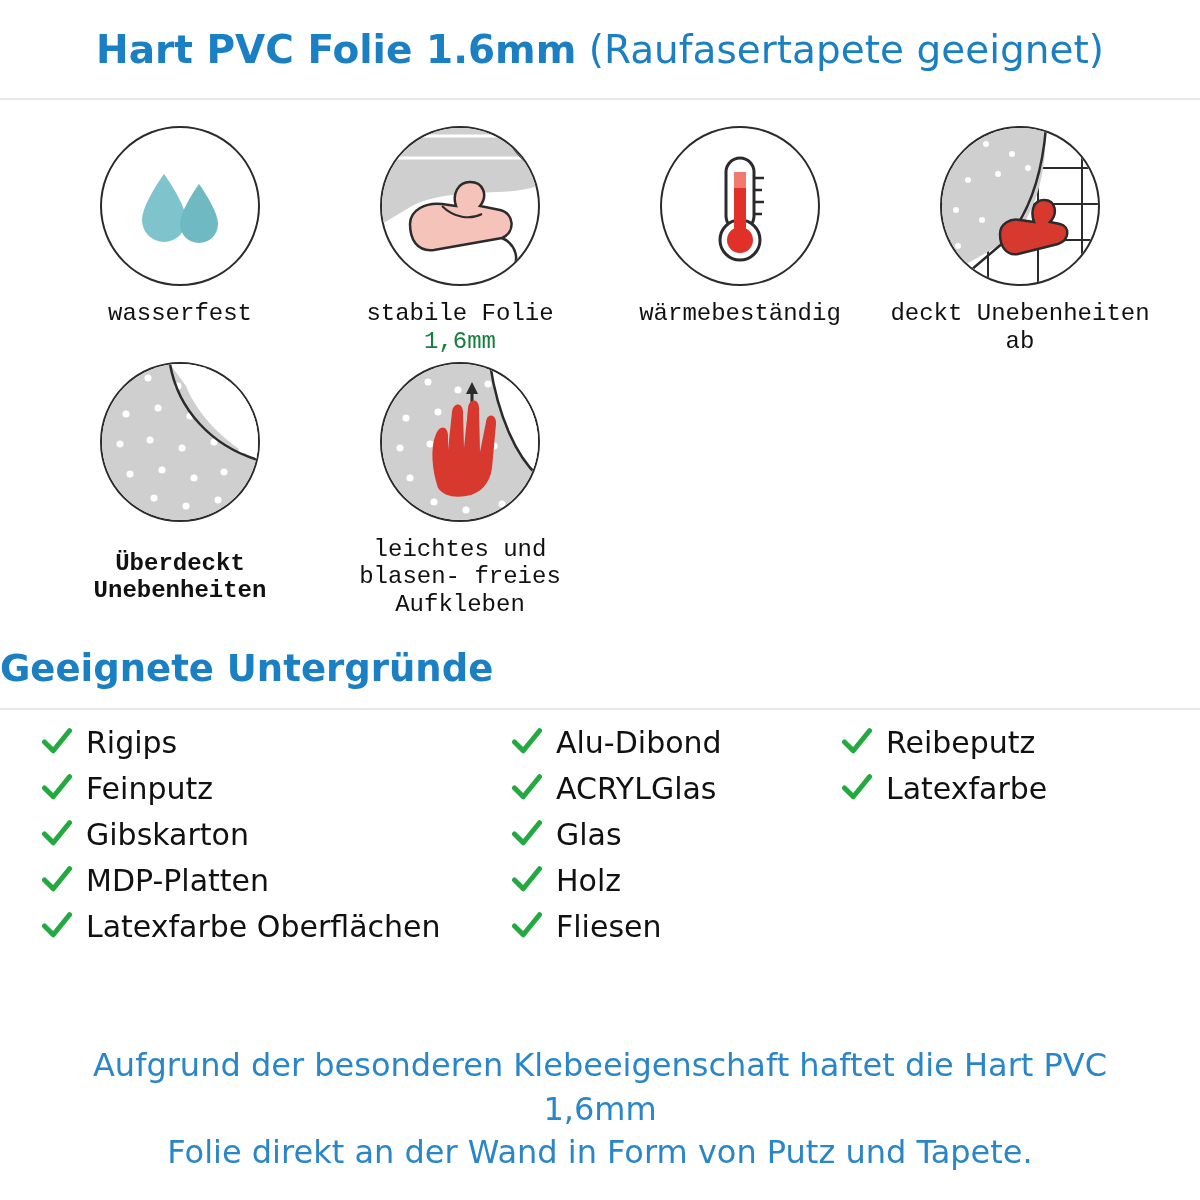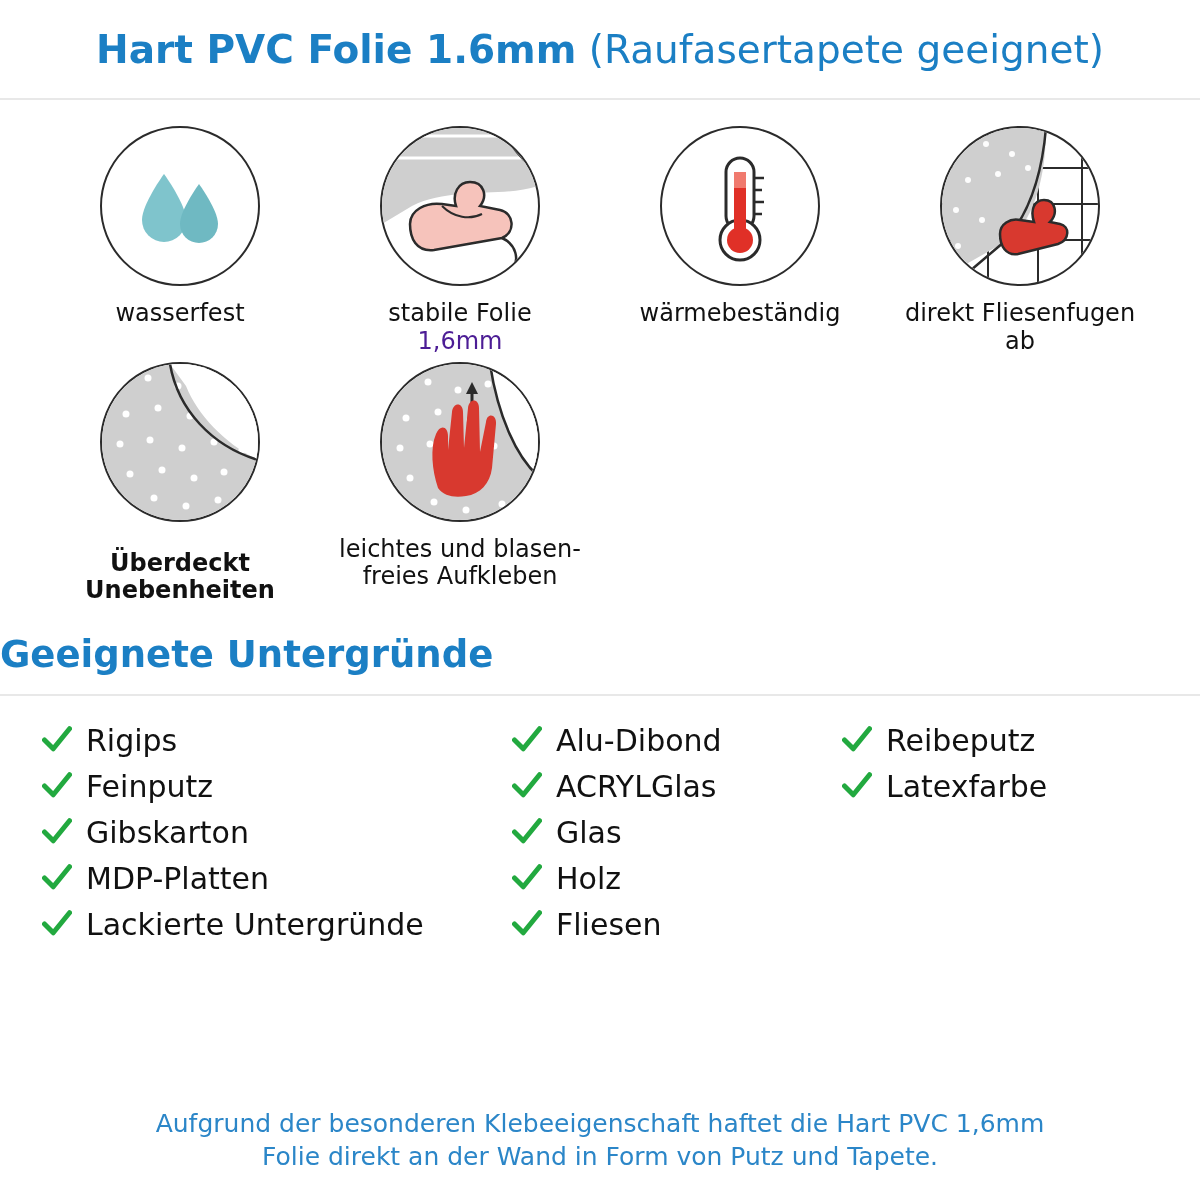--- a/index.html
+++ b/index.html
@@ -68,45 +68,46 @@
     align-items: center;
     justify-content: center;
   }
   .caption {
     margin-top: 14px;
     text-align: center;
     font-size: 24px;
     line-height: 1.16;
     color: #111;
     max-width: 260px;
+    font-family: Liberation Mono, monospace;
   }
   .caption.bold {
     font-weight: bold;
     margin-top: 28px;
   }
   .caption .red {
-    color: #4c1d95;
+    color: #15803d;
   }
 
   
   .subheading-wrap {
     margin-top: 28px;
     text-align: left;
     padding-bottom: 18px;
     border-bottom: 2px solid #e8e8e8;
   }
   .subheading {
     font-size: 37px;
     font-weight: bold;
     color: #1b7fc4;
   }
 
   
   .checklist {
-    padding: 22px 42px 0 42px;
+    padding: 10px 42px 0 42px;
     display: grid;
     grid-template-columns: 470px 330px 1fr;
     box-sizing: border-box;
   }
   .check-col {
     display: flex;
     flex-direction: column;
     gap: 2px;
   }
   .check-item {
@@ -125,21 +126,21 @@
   }
 
   
   .footer {
     position: absolute;
     left: 0;
     right: 0;
     bottom: 26px;
     text-align: center;
     color: #2b86c8;
-    font-size: 25px;
+    font-size: 32px;
     line-height: 1.35;
     padding: 0 60px;
     box-sizing: border-box;
   }
 </style>
 </head>
 <body>
 
 <div class="page">
 
@@ -225,21 +226,21 @@
               <circle cx="86" cy="40" r="3"></circle>
             <circle cx="14" cy="82" r="3"></circle>
               <circle cx="40" cy="92" r="3"></circle>
               <circle cx="16" cy="118" r="3"></circle>
           </g>
           <path d="M104 0 C100 46 88 86 62 114 L22 148" stroke="#2b2b2b" stroke-width="2.5" fill="none"></path>
           <path d="M58 106 C58 96 68 90 78 92 L92 94 C88 82 92 72 102 72 C114 72 116 86 108 94 L118 96 C128 98 128 112 116 116 L76 126 C64 128 58 118 58 106 Z" fill="#d8392f" stroke="#2b2b2b" stroke-width="2.5"></path>
         </svg>
       </div>
       <div class="caption">
-        <span>direkt Fliesenfugen ab</span>
+        <span>deckt Unebenheiten ab</span>
       </div>
     </div>
 
     <div class="feature">
       <div class="circle">
         <svg width="156" height="156" viewBox="0 0 156 156">
           <rect x="0" y="0" width="156" height="156" fill="#cfcfcf"></rect>
           <g fill="#ffffff">
             <circle cx="16" cy="20" r="3.5"></circle>
               <circle cx="46" cy="14" r="3.5"></circle>
@@ -340,21 +341,21 @@
       <div class="check-item">
         <svg class="check-icon" viewBox="0 0 24 24">
             <path d="M2 12 L9 19 L22 3" fill="none" stroke="#22a93f" stroke-width="4" stroke-linecap="round" stroke-linejoin="round"></path>
           </svg>
         <span>MDP-Platten</span>
       </div>
       <div class="check-item">
         <svg class="check-icon" viewBox="0 0 24 24">
             <path d="M2 12 L9 19 L22 3" fill="none" stroke="#22a93f" stroke-width="4" stroke-linecap="round" stroke-linejoin="round"></path>
           </svg>
-        <span>Lackierte Untergründe</span>
+        <span>Latexfarbe Oberflächen</span>
       </div>
     </div>
 
     <div class="check-col">
       <div class="check-item">
         <svg class="check-icon" viewBox="0 0 24 24">
             <path d="M2 12 L9 19 L22 3" fill="none" stroke="#22a93f" stroke-width="4" stroke-linecap="round" stroke-linejoin="round"></path>
           </svg>
         <span>Alu-Dibond</span>
       </div>

